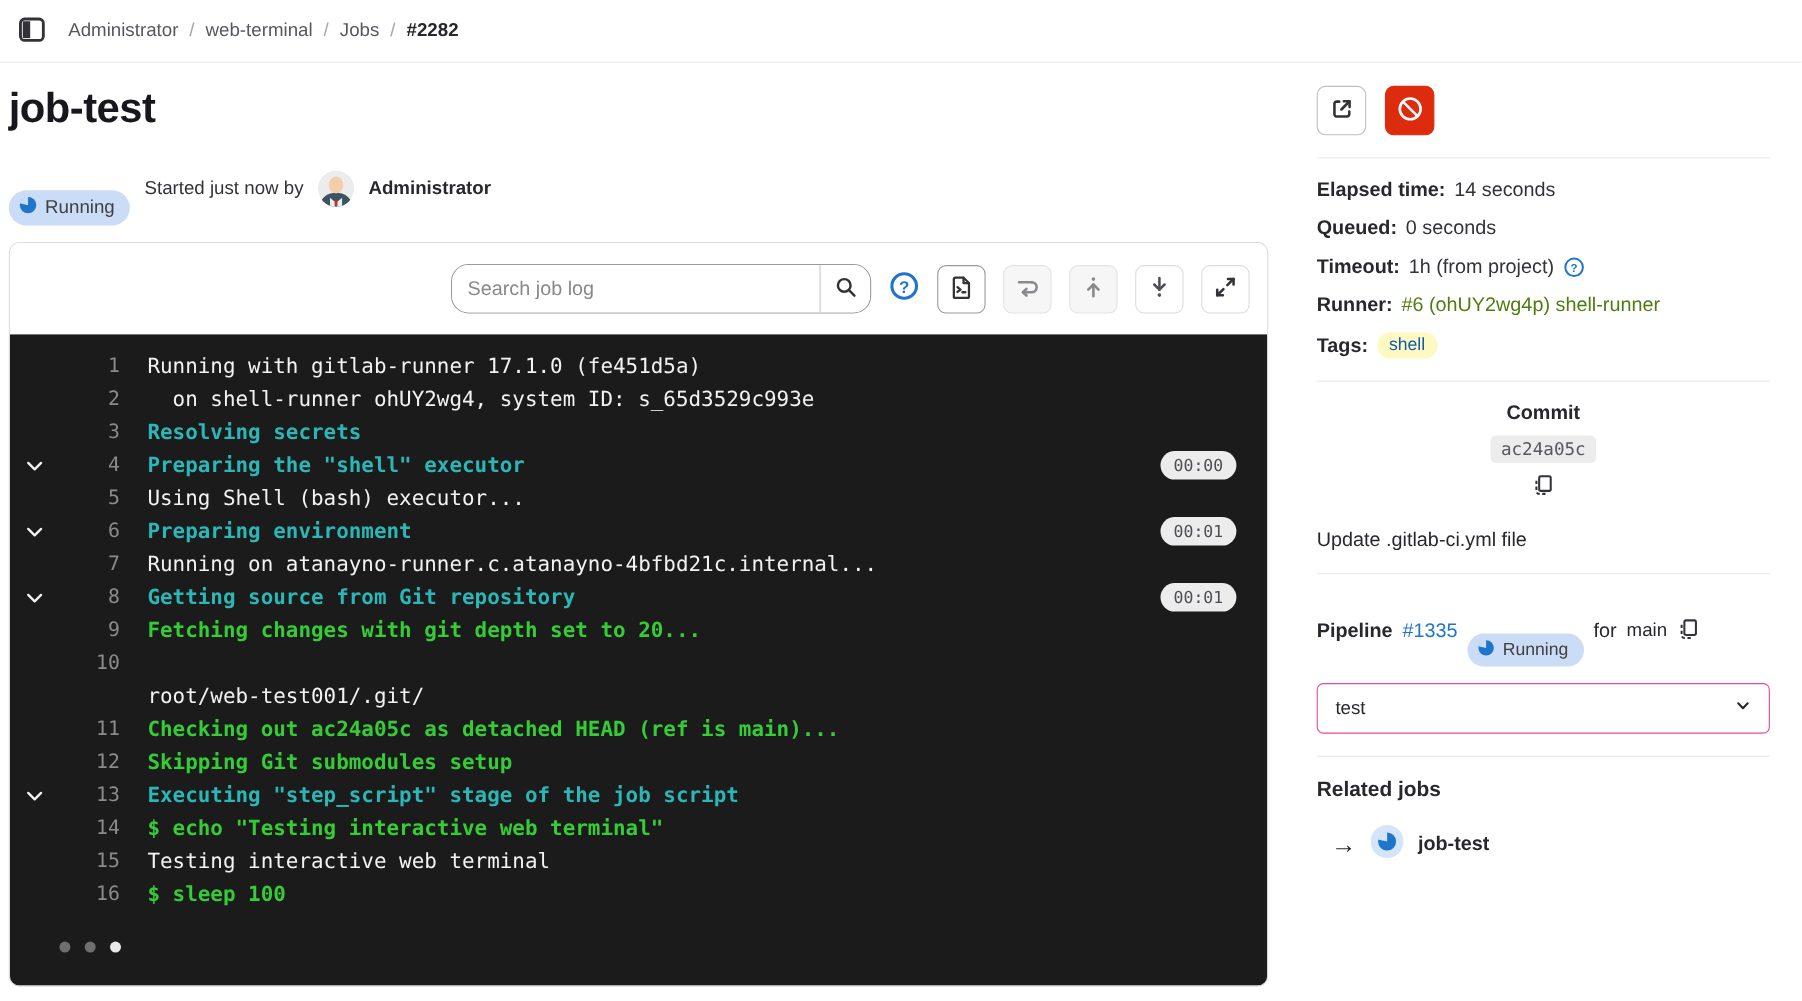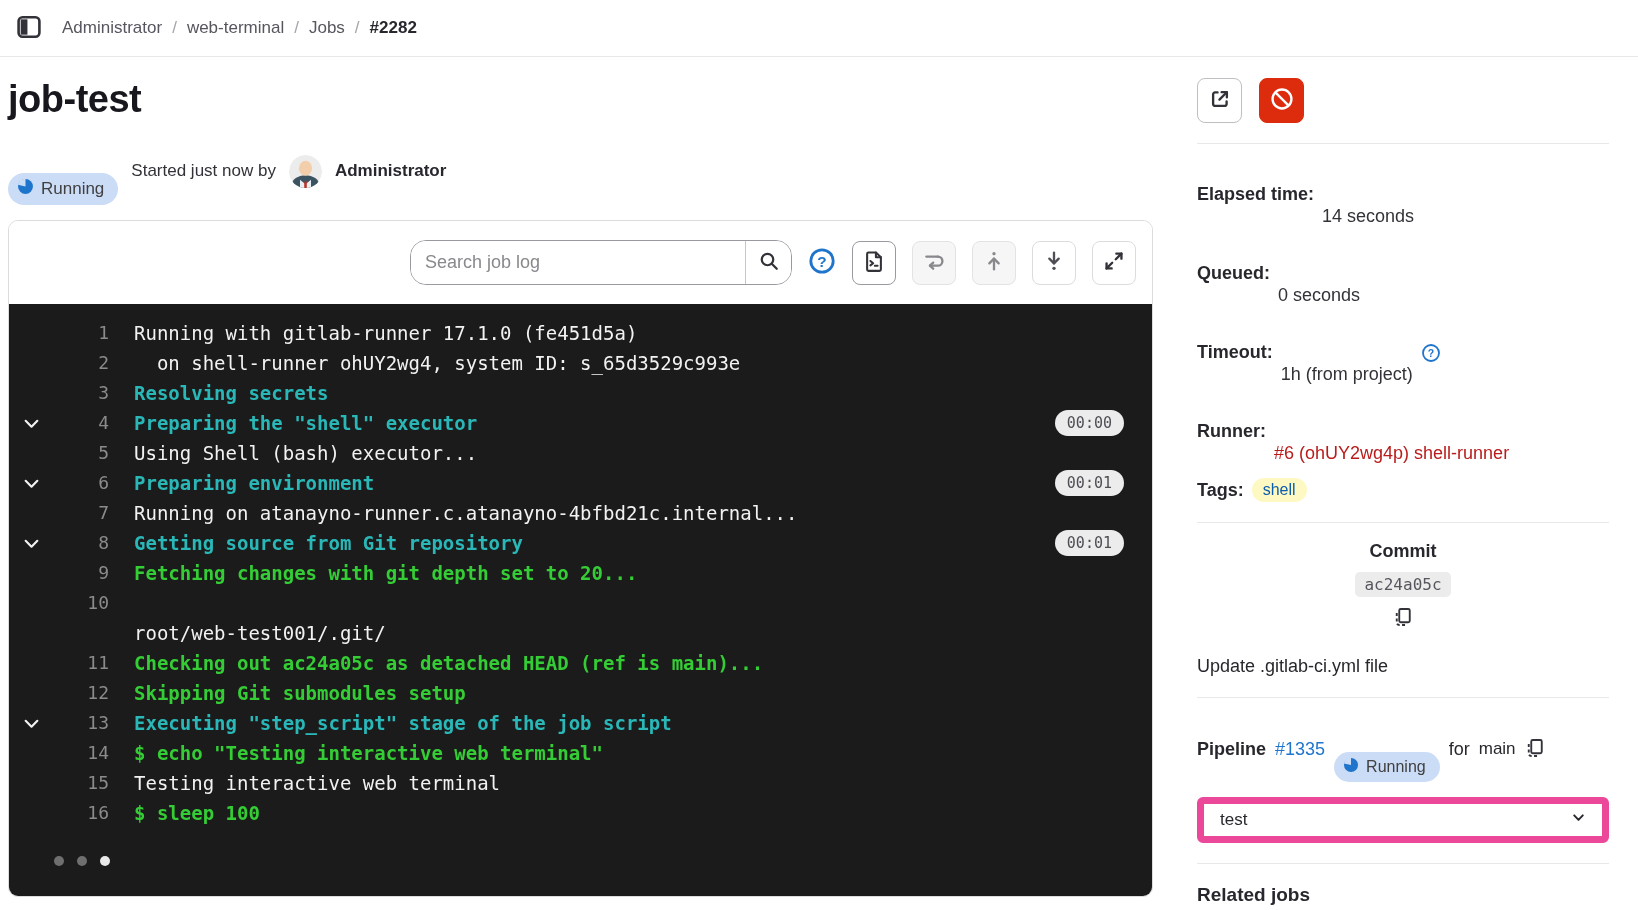--- a/index.html
+++ b/index.html
@@ -67,41 +67,41 @@
 
   
   .actions { display: flex; gap: 17px; padding-bottom: 20px; border-bottom: 1px solid #e8e8ea; }
   .abtn { width: 45px; height: 45px; border-radius: 8px; display: flex; align-items: center;
             justify-content: center; cursor: pointer; border: 1px solid #bfbfc3; background: #fff; }
   .abtn.danger { background: #dd2b0e; border-color: #dd2b0e; }
 
   .details { padding: 18px 0 6px; border-bottom: 1px solid #e8e8ea; }
   .detail-row { display: flex; align-items: center; font-size: 18px; margin-bottom: 14px; white-space: nowrap; }
   .detail-row .dlabel { font-weight: 700; margin-right: 8px; color: #28272d; }
-  .detail-row .dvalue { color: #333238; margin-top: 44px; }
-  .detail-row a.dvalue { color: #b91c1c; text-decoration: none; }
+  .detail-row .dvalue { color: #333238; }
+  .detail-row a.dvalue { color: #4d7c0f; text-decoration: none; }
   .tag-pill { background: #fef9c3; color: #0b5cad; font-size: 16px; padding: 3px 11px;
             border-radius: 12px; cursor: pointer; }
   .qmark { margin-left: 8px; display: inline-flex; cursor: pointer; }
 
   .commit-section { padding: 18px 0 20px; border-bottom: 1px solid #e8e8ea; }
   .commit-row { display: flex; align-items: center; gap: 10px; font-size: 18px; flex-direction: column; }
   .commit-label { font-weight: 700; }
   .sha-pill { font-family: "DejaVu Sans Mono", monospace; font-size: 16px; background: #ececec;
             color: #57565e; padding: 3px 9px; border-radius: 5px; text-align: right; }
   .copy-btn { border: none; background: none; display: inline-flex; cursor: pointer; padding: 0; }
   .commit-msg { margin-top: 26px; font-size: 18px; color: #28272d; }
 
   .pipeline-section { padding-top: 18px; }
   .pipeline-row { display: flex; align-items: center; gap: 9px; font-size: 18px; flex-wrap: nowrap; }
   .pipeline-label { font-weight: 700; }
   .pipeline-row a { color: #1f75cb; text-decoration: none; }
   .badge-running.small { height: 30px; font-size: 16px; }
   .mono-ref { font-family: Liberation Sans, sans-serif; font-size: 17px; }
-  .stage-dropdown { margin-top: 15px; width: 100%; height: 46px; border: 7px solid #ec4899;
+  .stage-dropdown { margin-top: 15px; width: 100%; height: 46px; border: 1px solid #ec4899;
             border-radius: 6px; background: #fff; display: flex; align-items: center;
             justify-content: space-between; padding: 0 16px; font-size: 17px; cursor: pointer; }
 
   .related-section { margin-top: 20px; padding-top: 20px; border-top: 1px solid #e8e8ea; }
   .related-heading { font-size: 19px; font-weight: 700; }
   .related-job { display: flex; align-items: center; gap: 13px; margin-top: 20px; padding-left: 13px;
             cursor: pointer; }
   .arrow-right { font-size: 23px; color: #28272d; }
   .related-job .job-name { font-size: 18px; font-weight: 700; color: #28272d; }
 </style>

